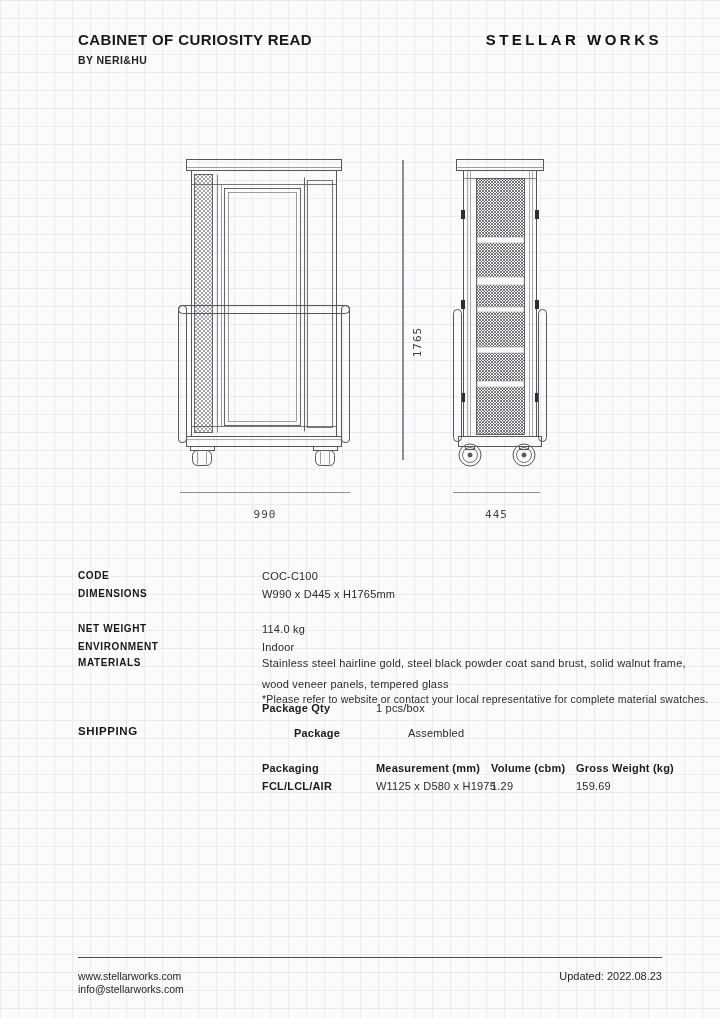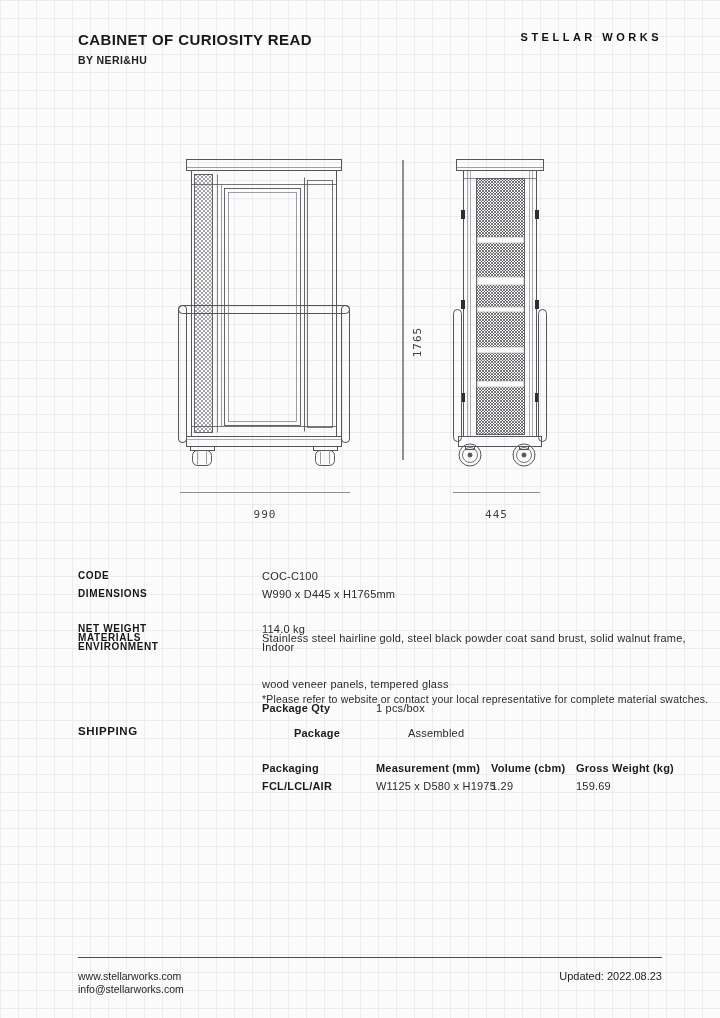--- a/index.html
+++ b/index.html
@@ -15,21 +15,21 @@
     font-family: "Liberation Sans", sans-serif;
     color: #1e1e1e;
     overflow: hidden;
     text-decoration: underline;
   }
   .abs { position: absolute; }
 
   
   .title   { left: 78px;  top: 31px; font-size: 15px; font-weight: 700; letter-spacing: 0.4px; color: #191919; }
   .subtitle{ left: 78px;  top: 54px; font-size: 10.5px; font-weight: 700; letter-spacing: 0.4px; color: #222; }
-  .brand   { right: 58px; top: 31px; font-size: 11px; font-weight: 700; letter-spacing: 3.5px; color: #111; }
+  .brand   { right: 58px; top: 31px; font-size: 15px; font-weight: 700; letter-spacing: 3.5px; color: #111; }
 
   
   .front-view { left: 176px; top: 155px; }
   .side-view  { left: 450px; top: 155px; }
 
   
   .dim-text {
     font-family: "DejaVu Sans Mono", monospace;
     font-size: 11px; color: #3f3f46; letter-spacing: 1px; margin-top: 32px;
   }
@@ -41,21 +41,21 @@
   .dim-height-label {
     left: 395px; top: 288px; width: 44px; height: 44px;
     display: flex; align-items: center; justify-content: center;
     transform: rotate(-90deg);
   }
 
   
   .spec-label { left: 78px; font-size: 10px; font-weight: 700; letter-spacing: 0.6px; color: #161616; }
   .spec-value { left: 262px; font-size: 11px; font-weight: 400; color: #2a2a2a; letter-spacing: 0.2px; }
   .y-code { top: 570px; }  .y-dims { top: 588px; }
-  .y-net  { top: 623px; }  .y-env  { top: 641px; }  .y-mat { top: 632px; }
+  .y-net  { top: 623px; }  .y-env  { top: 641px; }  .y-mat { top: 657px; }
   .y-mat2 { top: 678px; }  .y-note { top: 693px; font-size: 10.5px; }
 
   
   .ship-title { left: 78px; top: 725px; font-size: 11.5px; font-weight: 700; letter-spacing: 0.6px; color: #161616; }
   .ship-key   { left: 262px; font-size: 11px; font-weight: 700; color: #1b1b1b; letter-spacing: 0.2px; }
   .ship-val   { font-size: 11px; font-weight: 400; color: #2a2a2a; letter-spacing: 0.2px; margin-left: 8px; }
   .col2 { left: 368px; } .col3 { left: 483px; } .col4 { left: 568px; }
   .y-srow1 { top: 727px; padding-left: 32px; } .y-srow2 { top: 702px; text-align: right; } .y-srow3 { top: 762px; } .y-srow4 { top: 780px; }
   .ship-head { font-weight: 700; color: #1b1b1b; }
 

